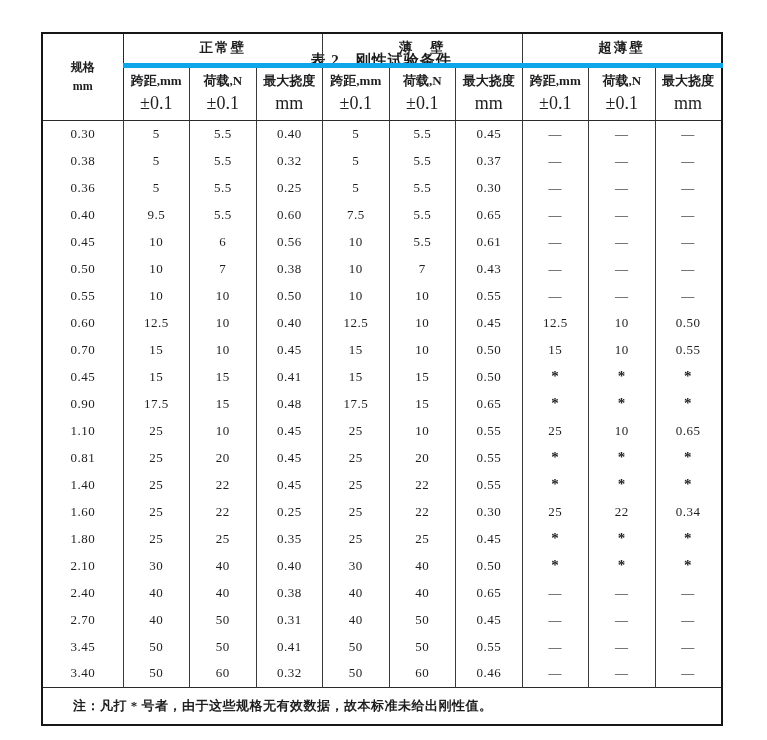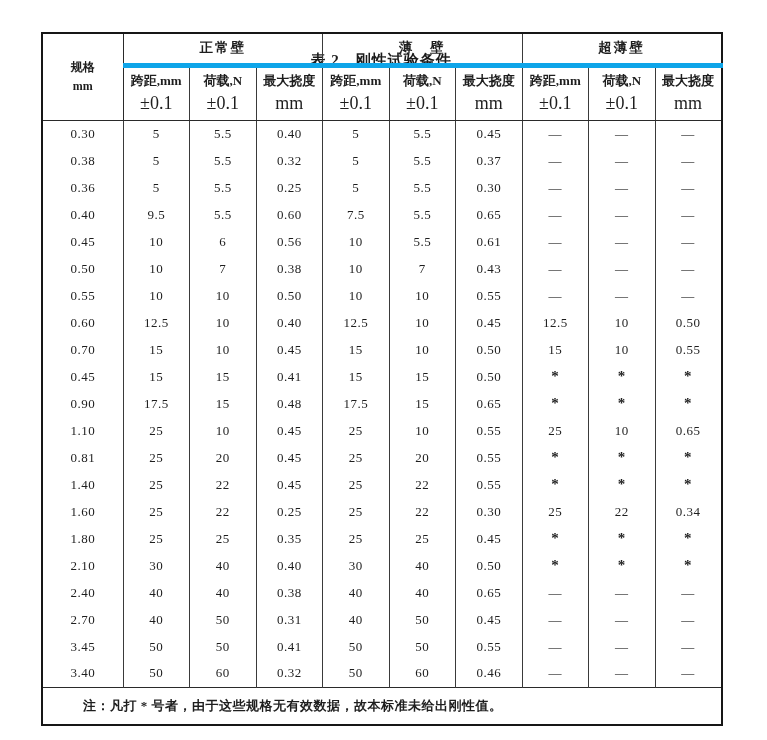--- a/index.html
+++ b/index.html
@@ -75,21 +75,21 @@
     border-top: 0;
     border-bottom: 0;
     font-size: 13px;
     letter-spacing: 0.5px;
   }
   tbody td.star-cell { font-size: 15px; font-weight: bold; }
 
   td.note-cell {
     border-top: 1.5px solid #2a2a2a;
     text-align: left;
-    padding-left: 40px;
+    padding-left: 30px;
     font-weight: bold;
     font-size: 13px;
     letter-spacing: 0.5px;
   }
 </style>
 </head>
 <body>
 
 <div class="doc-title">表 2　刚性试验条件</div>
 

